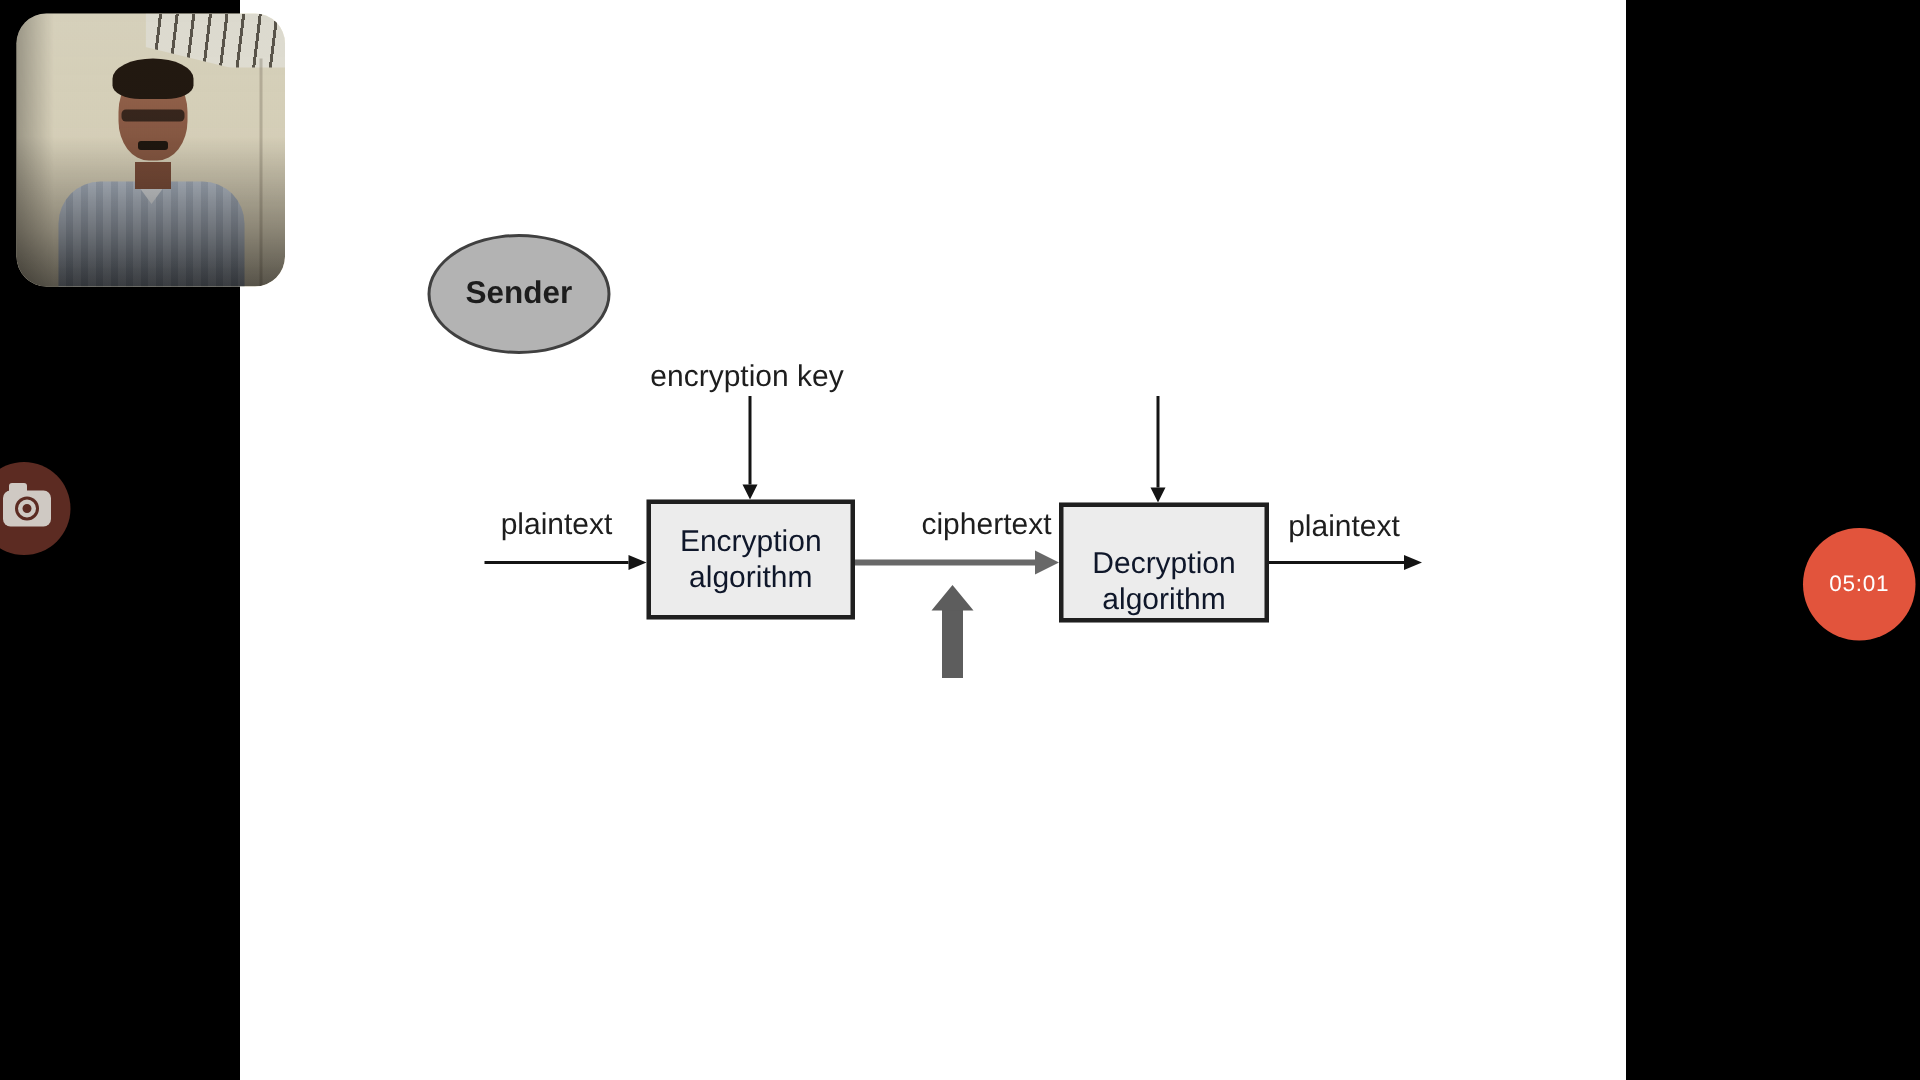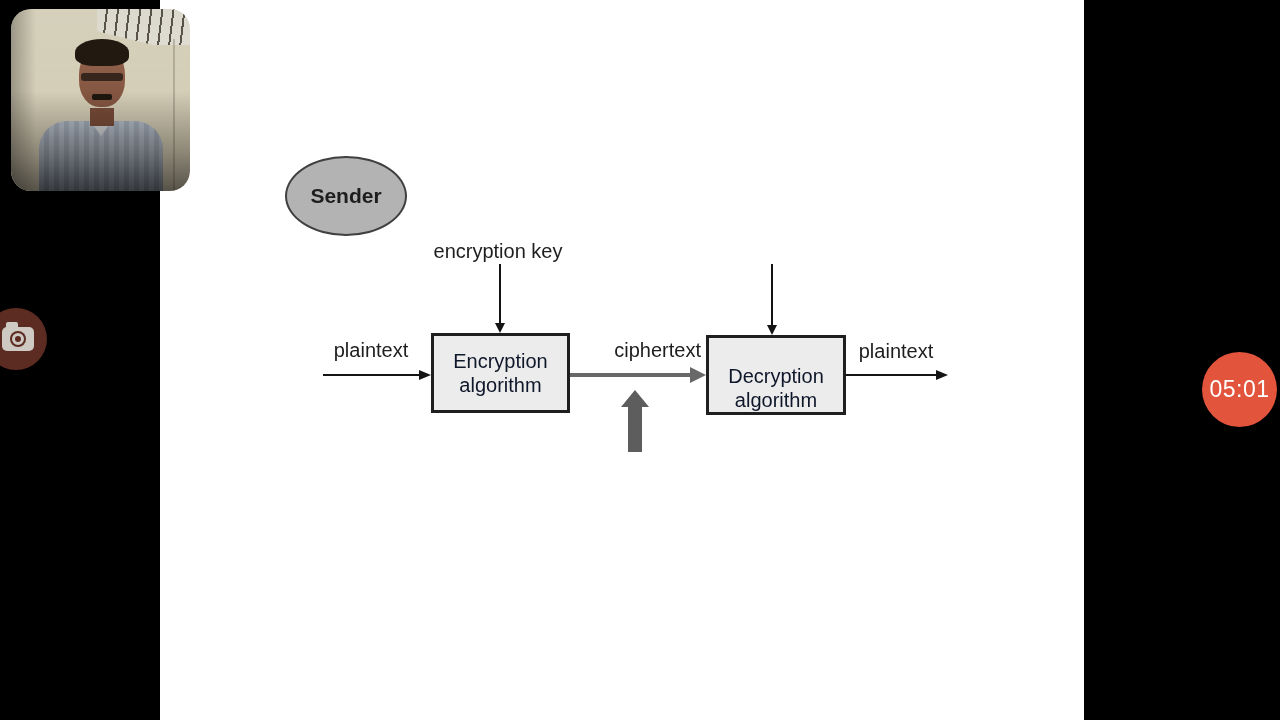--- a/index.html
+++ b/index.html
@@ -95,21 +95,21 @@
   #camera-icon::before { content:""; position:absolute; left:4px; top:-5px; width:12px;
                  height:7px; background:#cfc9c3; border-radius:2px 2px 0 0; }
   #camera-lens { position:absolute; left:8px; top:4px; width:16px; height:16px;
                  border-radius:50%; background:#5c2b22; display:flex;
                  align-items:center; justify-content:center; }
   #camera-lens::after { content:""; width:6px; height:6px; border:3px solid #cfc9c3;
                  border-radius:50%; background:#5c2b22; }
 
   #recording-timer { left:1202px; top:352px; width:75px; height:75px; border-radius:50%;
                      background:#e2543c; z-index:6; display:flex; align-items:center;
-                     justify-content:center; color:#ffffff; font-size:23px;
+                     justify-content:center; color:#ffffff; font-size:15px;
                      letter-spacing:.5px; }
 </style>
 </head>
 <body>
 
 <div id="screen">
 
   <div id="slide">
 
     <div class="node abs" id="sender-node">

